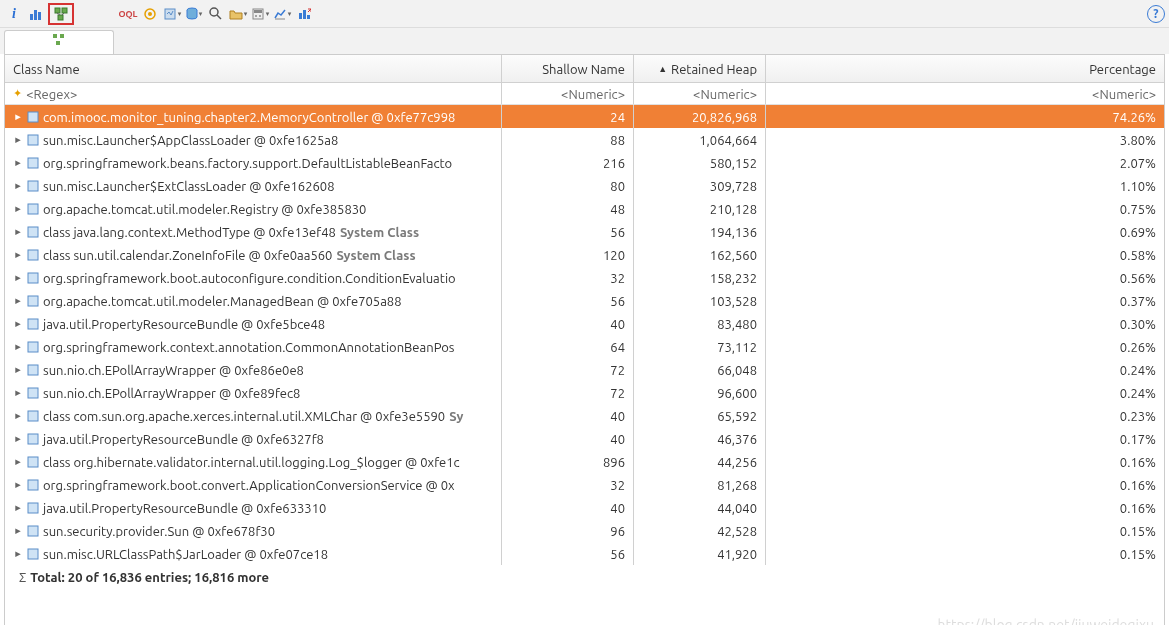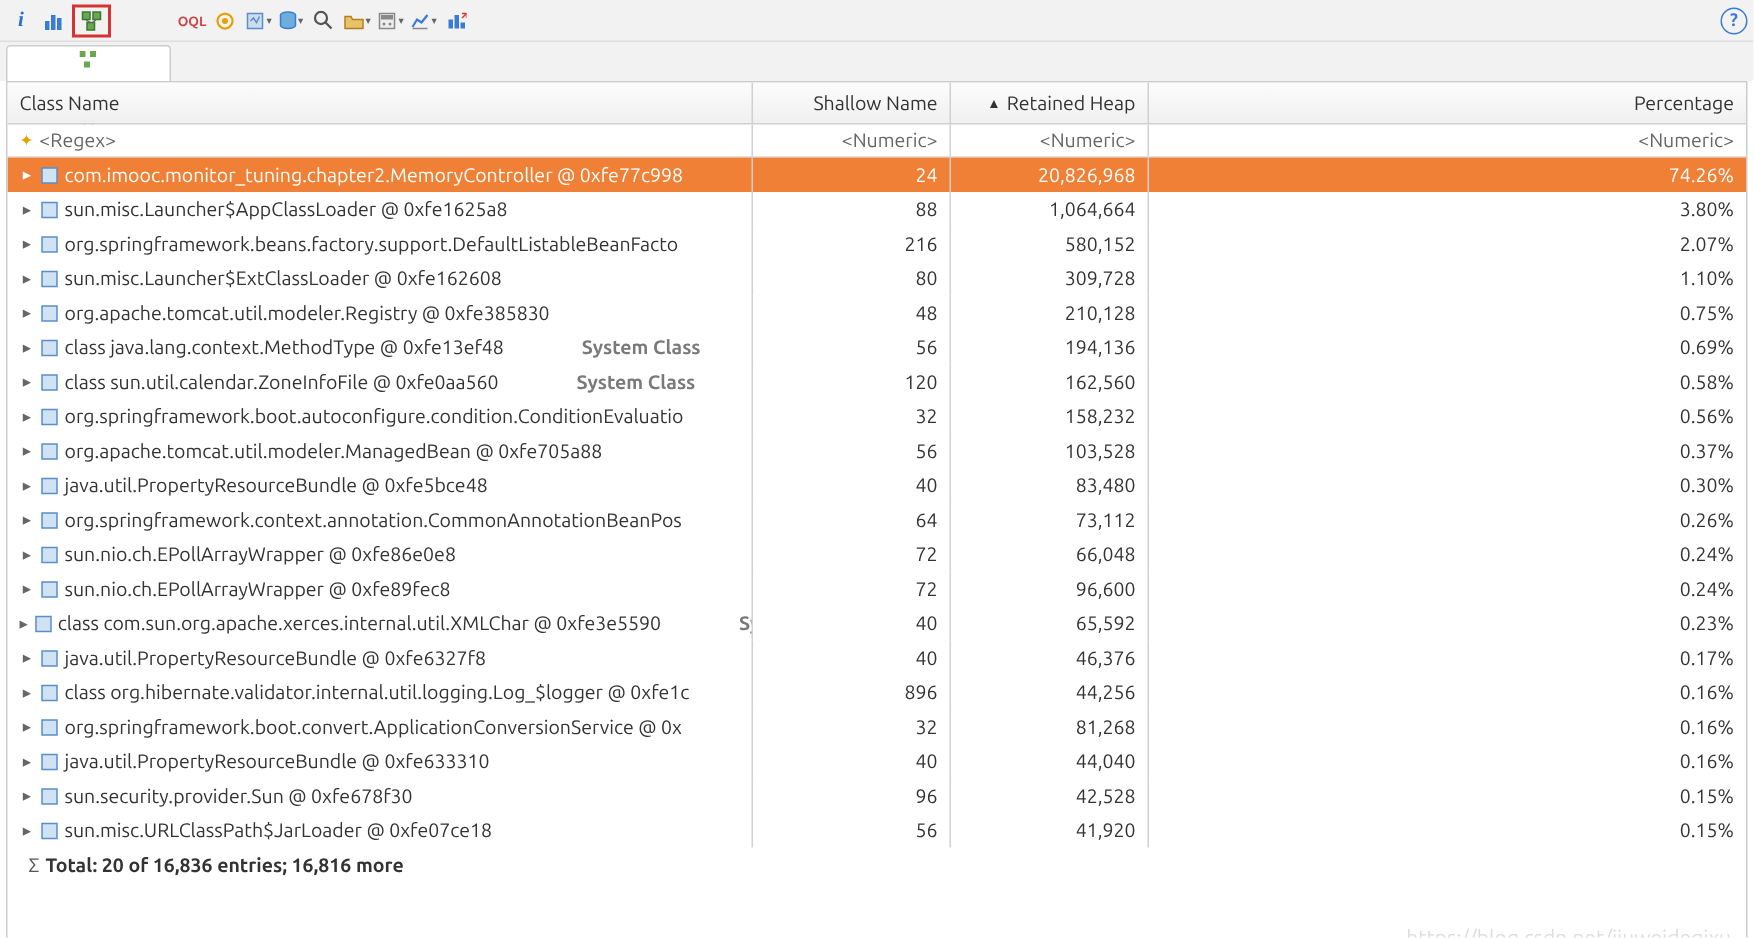--- a/index.html
+++ b/index.html
@@ -117,21 +117,21 @@
     width: 10px; text-align:center; font-size:11px; color:#666;
     display:inline-block;
   }
   .row.selected .tree-icon { color:#fff; }
   .obj-icon {
     width: 12px; height: 12px; display:inline-block;
     font-size: 10px; color:#5b8dc8;
     text-align:center;
   }
   .row.selected .obj-icon { color:#fff; }
-  .system-class { color: #7a7a7a; font-weight: bold; margin-left: 48px; }
+  .system-class { color: #7a7a7a; font-weight: bold; }
   .summary-row {
     display:flex; height:23px; align-items:center;
     padding-left: 14px;
     font-weight: bold;
   }
   .summary-row .sigma { font-weight: normal; margin-right: 4px; color:#555; font-size:13px;}
   .watermark {
     position: absolute;
     bottom: 6px; right: 10px;
     color: #ddd;

